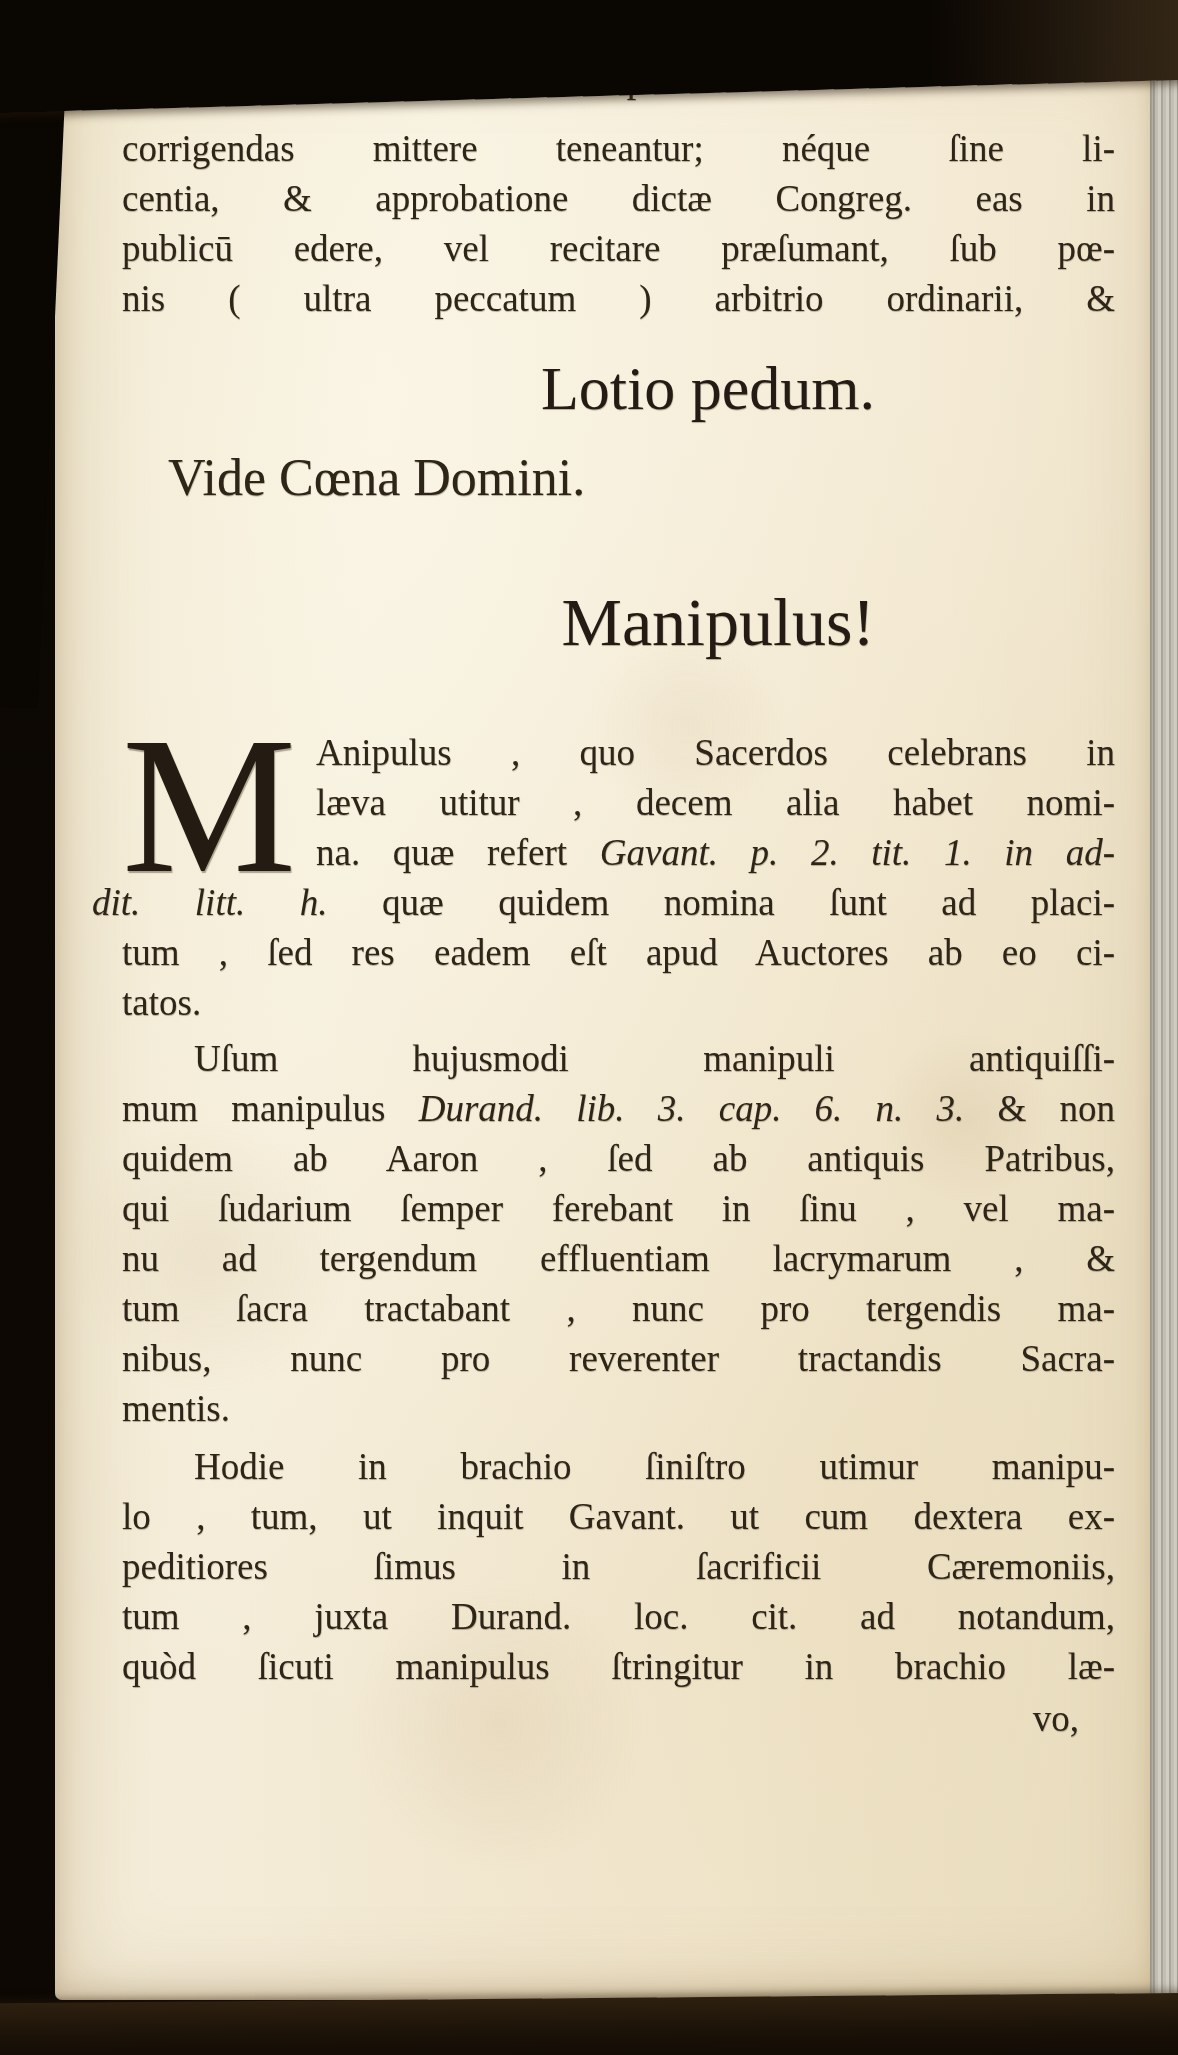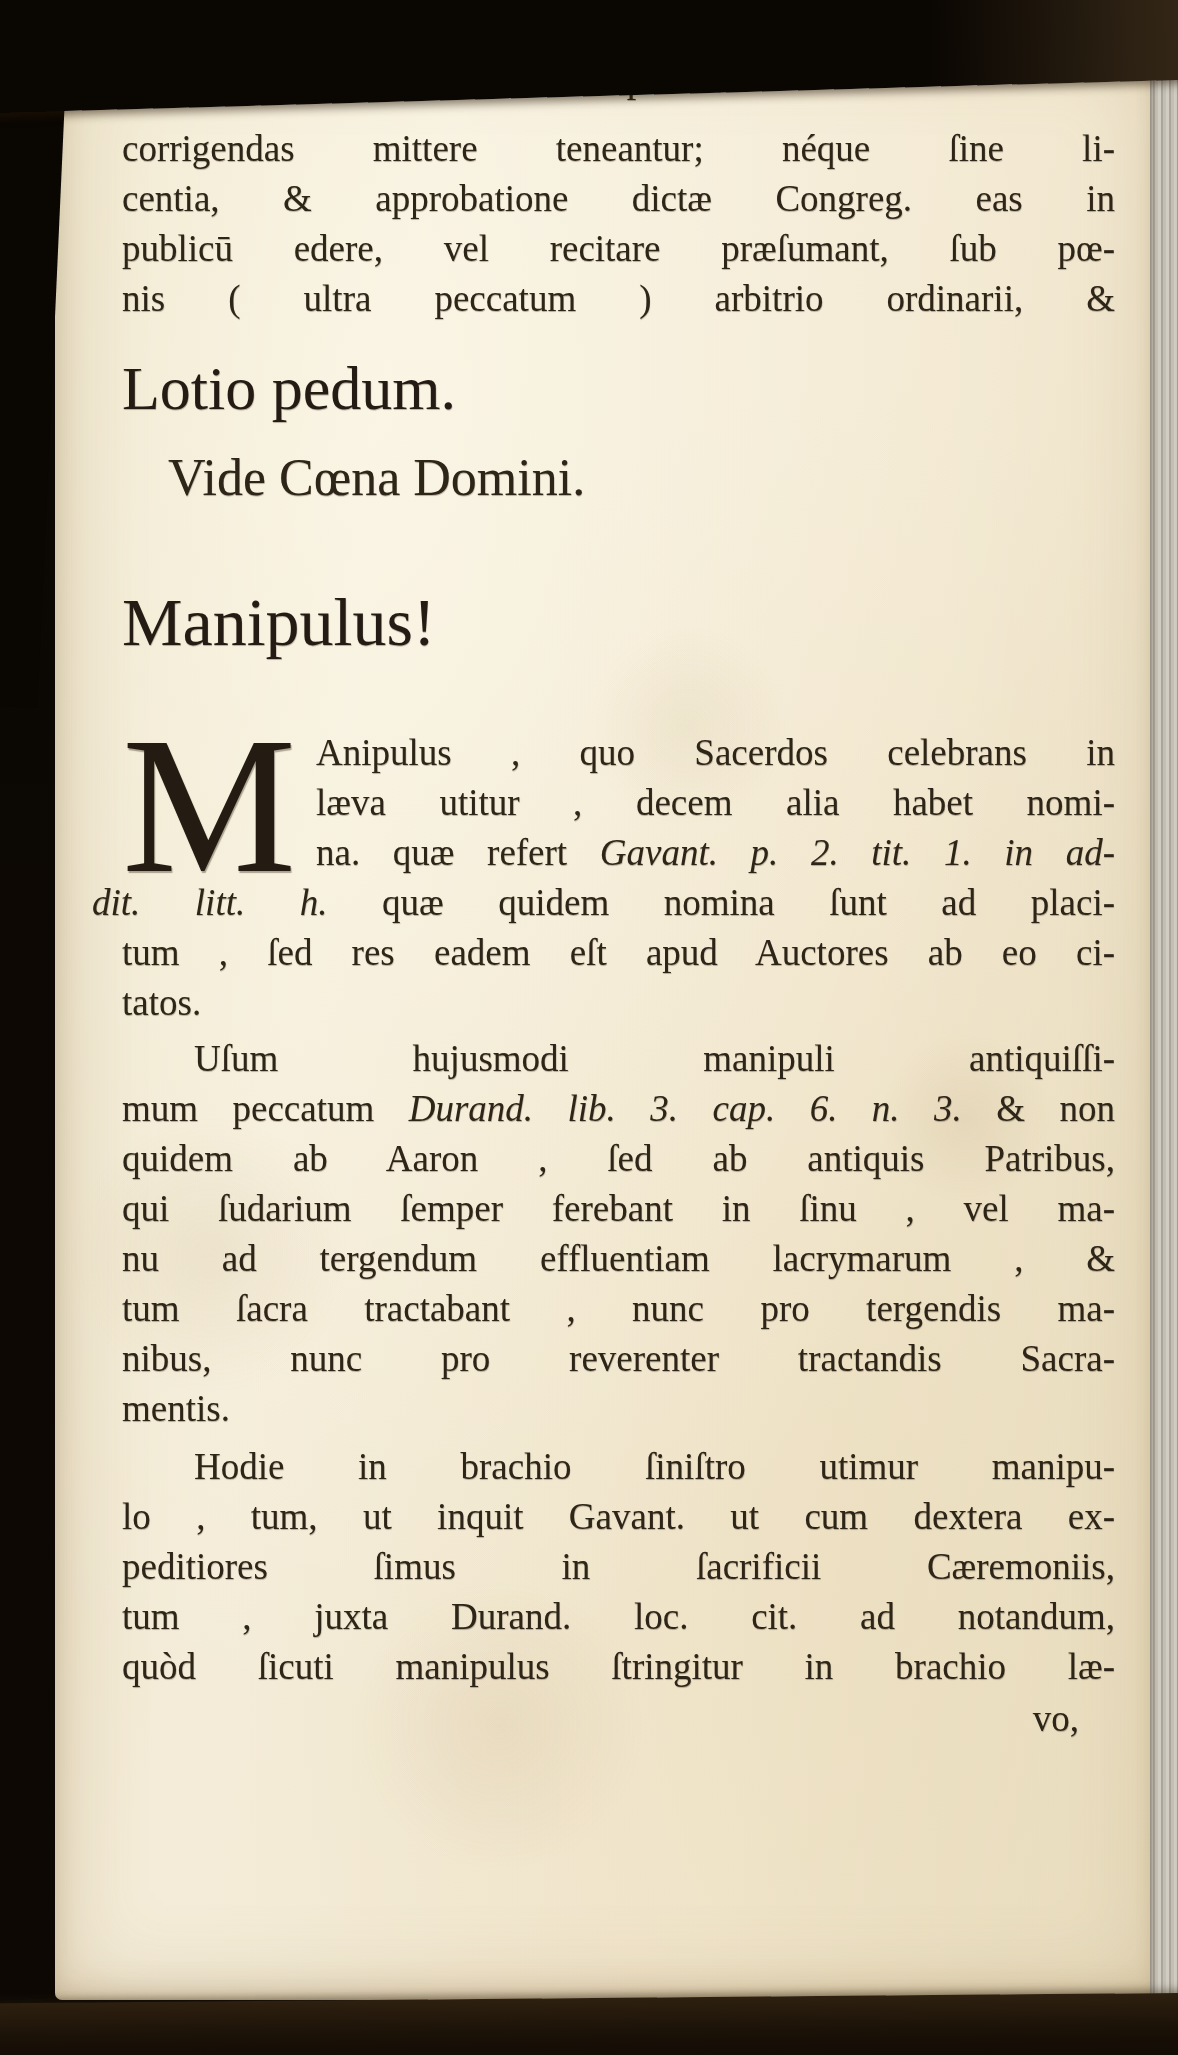--- a/index.html
+++ b/index.html
@@ -46,21 +46,21 @@
   .page-num{position:absolute;left:2px;top:0;font-size:40px;letter-spacing:5px;}
   .running-head{display:block;text-align:center;font-size:38px;
          letter-spacing:1px;padding-left:30px;}
   .block{margin:0;}
   .line{text-align:justify;text-align-last:justify;white-space:normal;}
   .line.last{text-align-last:left;}
   .line.indent{text-indent:72px;}
   .line.outdent{margin-left:-30px;}
   .it{font-style:italic;}
   .ro{font-style:normal;}
-  .h1,.h2{text-align:left;color:#241c14;}
+  .h1,.h2{text-align:right;color:#241c14;}
   [data-name="heading-lotio-pedum"]{margin:26px 240px 0 0;font-size:62px;line-height:76px;}
   [data-name="cross-reference"]{margin:26px 0 0 46px;font-size:52px;line-height:52px;}
   [data-name="heading-manipulus"]{margin:76px 240px 0 0;font-size:68px;line-height:84px;}
   [data-name="definition-paragraph"]{margin-top:64px;}
   [data-name="usage-paragraph"]{margin-top:6px;}
   [data-name="hodie-paragraph"]{margin-top:8px;}
   .dropcap{float:left;width:186px;height:148px;font-size:196px;line-height:150px;
          color:#241b12;text-align:left;margin:2px 8px 0 0;
          text-shadow:1px 1.5px 1px rgba(60,45,25,.4);}
   [data-name="catchword"]{text-align:right;margin:2px 36px 0 0;}
@@ -94,21 +94,21 @@
           <span class="dropcap" data-name="drop-cap">M</span>
           <div class="line" data-name="text-line"><span class="ro" data-name="roman-text">Anipulus , quo Sacerdos celebrans in</span></div>
           <div class="line" data-name="text-line"><span class="ro" data-name="roman-text">læva utitur , decem alia habet nomi-</span></div>
           <div class="line" data-name="text-line"><span class="ro" data-name="roman-text">na. quæ refert </span><span class="it" data-name="italic-text">Gavant. p. 2. tit. 1. in ad-</span></div>
           <div class="line outdent" data-name="text-line"><span class="it" data-name="italic-text">dit. litt. h. </span><span class="ro" data-name="roman-text">quæ quidem nomina ſunt ad placi-</span></div>
           <div class="line" data-name="text-line"><span class="ro" data-name="roman-text">tum , ſed res eadem eſt apud Auctores ab eo ci-</span></div>
           <div class="line last" data-name="text-line"><span class="ro" data-name="roman-text">tatos.</span></div>
         </div>
         <div class="block para" data-name="usage-paragraph">
           <div class="line indent" data-name="text-line"><span class="ro" data-name="roman-text">Uſum hujusmodi manipuli antiquiſſi-</span></div>
-          <div class="line" data-name="text-line"><span class="ro" data-name="roman-text">mum peccatum </span><span class="it" data-name="italic-text">Durand. lib. 3. cap. 6. n. 3.</span><span class="ro" data-name="roman-text"> &amp; non</span></div>
+          <div class="line" data-name="text-line"><span class="ro" data-name="roman-text">mum manipulus </span><span class="it" data-name="italic-text">Durand. lib. 3. cap. 6. n. 3.</span><span class="ro" data-name="roman-text"> &amp; non</span></div>
           <div class="line" data-name="text-line"><span class="ro" data-name="roman-text">quidem ab Aaron , ſed ab antiquis Patribus,</span></div>
           <div class="line" data-name="text-line"><span class="ro" data-name="roman-text">qui ſudarium ſemper ferebant in ſinu , vel ma-</span></div>
           <div class="line" data-name="text-line"><span class="ro" data-name="roman-text">nu ad tergendum effluentiam lacrymarum , &amp;</span></div>
           <div class="line" data-name="text-line"><span class="ro" data-name="roman-text">tum ſacra tractabant , nunc pro tergendis ma-</span></div>
           <div class="line" data-name="text-line"><span class="ro" data-name="roman-text">nibus, nunc pro reverenter tractandis Sacra-</span></div>
           <div class="line last" data-name="text-line"><span class="ro" data-name="roman-text">mentis.</span></div>
         </div>
         <div class="block para" data-name="hodie-paragraph">
           <div class="line indent" data-name="text-line"><span class="ro" data-name="roman-text">Hodie in brachio ſiniſtro utimur manipu-</span></div>
           <div class="line" data-name="text-line"><span class="ro" data-name="roman-text">lo , tum, ut inquit Gavant. ut cum dextera ex-</span></div>

